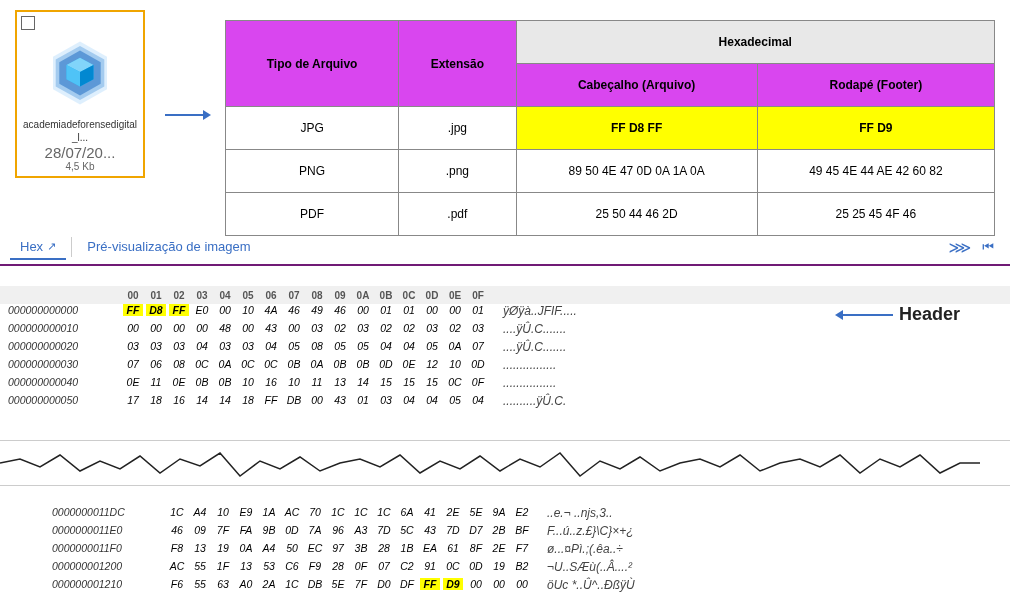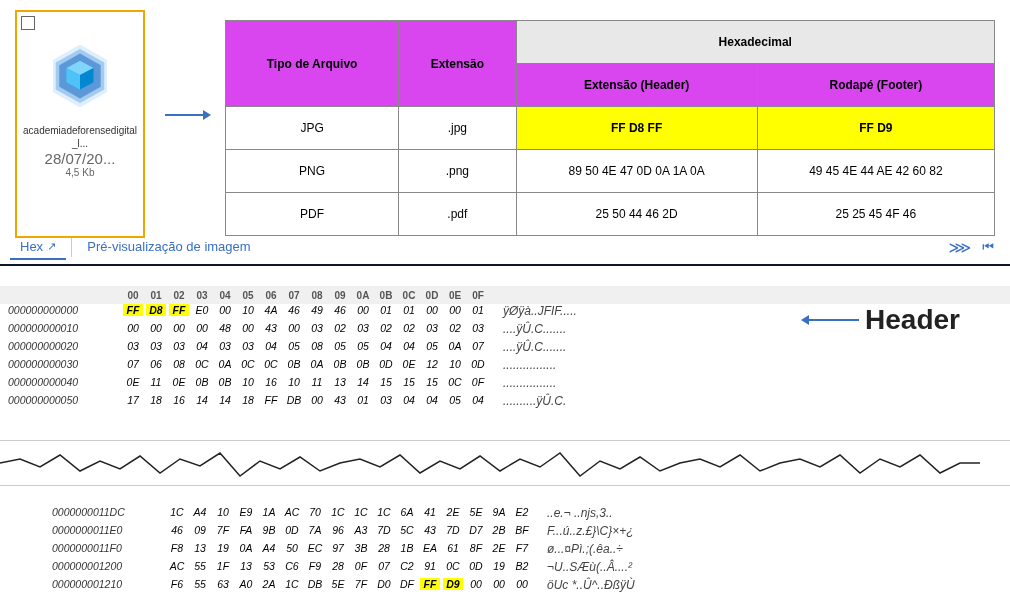--- a/index.html
+++ b/index.html
@@ -19,21 +19,21 @@
       padding: 10px 15px;
       height: 230px;
       position: relative;
     }
 
     
     .file-card {
       border: 2px solid #f0a500;
       width: 130px;
       min-width: 130px;
-      height: 228px;
+      height: 168px;
       display: flex;
       flex-direction: column;
       align-items: center;
       justify-content: flex-start;
       padding: 4px;
       position: relative;
       cursor: pointer;
       background: #fff;
     }
 
@@ -144,21 +144,21 @@
 
     .highlight-yellow {
       background: #ffff00;
       font-weight: bold;
     }
 
     
     .tabs-bar {
       display: flex;
       align-items: center;
-      border-bottom: 2px solid #0f172a;
+      border-bottom: 2px solid #701a75;
       padding: 0 10px;
       height: 36px;
       background: #fff;
     }
 
     .tab {
       display: flex;
       align-items: center;
       gap: 4px;
       padding: 4px 10px;
@@ -347,21 +347,21 @@
 
     <div class="info-table-container">
       <table class="info-table">
         <thead>
           <tr>
             <th rowspan="2" class="col-header">Tipo de Arquivo</th>
             <th rowspan="2" class="col-header">Extensão</th>
             <th colspan="2" class="hex-group-header">Hexadecimal</th>
           </tr>
           <tr>
-            <th class="col-header">Extensão (Header)</th>
+            <th class="col-header">Cabeçalho (Arquivo)</th>
             <th class="col-header">Rodapé (Footer)</th>
           </tr>
         </thead>
         <tbody id="table-body">
         <tr>
               <td>JPG</td>
               <td>.jpg</td>
               <td class="highlight-yellow">FF D8 FF</td>
               <td class="highlight-yellow">FF D9</td>
             </tr>
@@ -554,21 +554,21 @@
           </div>
           <span class="hex-ascii">..........ÿÛ.C.</span>
         </div>
       </div>
 
     <div class="label-header">
       <div class="arrow-label">
         <div class="arrow-h-tip-left"></div>
         <div class="arrow-h-line"></div>
       </div>
-      <span style="font-size:28px;font-weight:bold;color:#222;">Header</span>
+      <span style="font-size:18px;font-weight:bold;color:#222;">Header</span>
     </div>
   </div>
 
   <div style="height:45px;background:#fff;overflow:hidden;position:relative;border-bottom:1px solid #ccc;">
     <svg width="980" height="45" viewBox="0 0 980 45" preserveAspectRatio="none">
       <polyline points="0,22 20,18 40,26 60,14 80,30 100,20 120,28 140,15 160,32 180,18 200,25 220,12 240,35 260,20 280,28 300,16 320,30 340,22 360,18 380,26 400,14 420,32 440,20 460,28 480,15 500,30 520,18 540,26 560,12 580,35 600,20 620,28 640,16 660,30 680,22 700,18 720,26 740,14 760,30 780,22 800,18 820,26 840,14 860,32 880,18 900,26 920,14 940,32 960,22 980,22" fill="none" stroke="#222" stroke-width="1.5"></polyline>
     </svg>
   </div>
 
   <div class="hex-area" style="position:relative; height:120px; overflow:hidden;padding-left:44px;">

